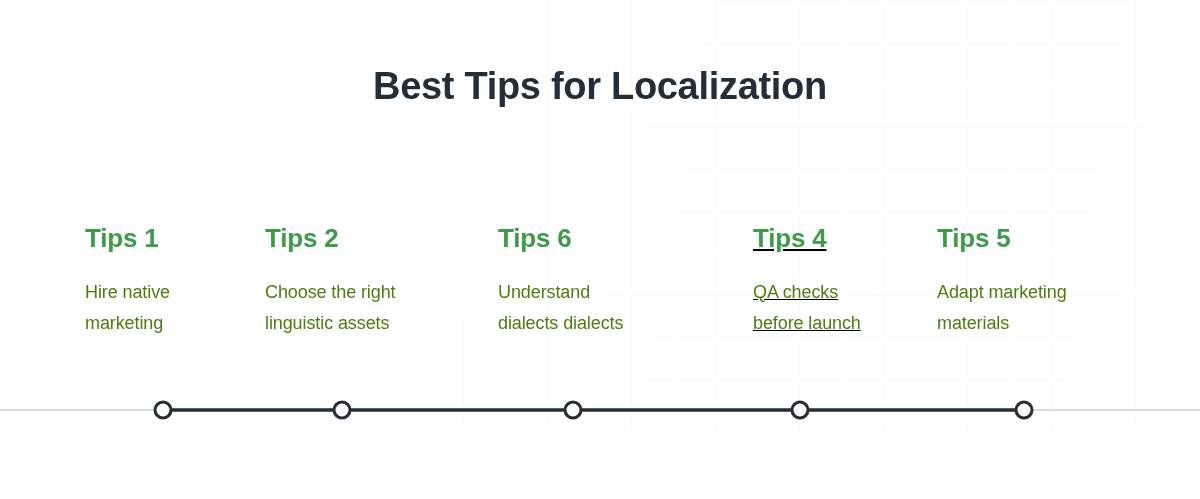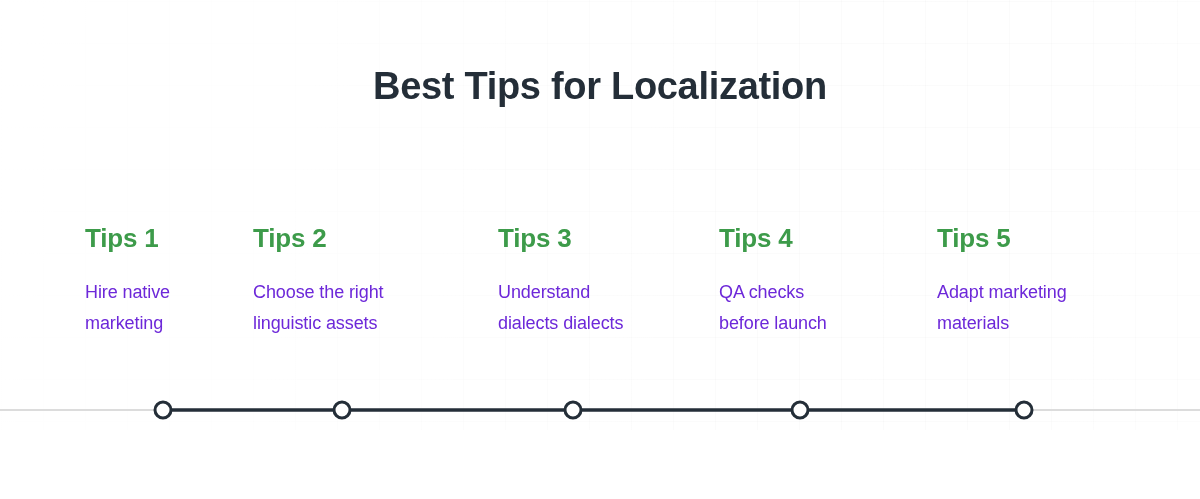--- a/index.html
+++ b/index.html
@@ -67,38 +67,38 @@
     left: 0;
     top: 208px;
     width: 1200px;
     height: 140px;
   }
   .tip-col {
     position: absolute;
     top: 0;
   }
   .tip-col.c0 { left: 85px;  width: 185px; }
-  .tip-col.c1 { left: 253px; width: 215px; }
+  .tip-col.c1 { left: 265px; width: 215px; }
   .tip-col.c2 { left: 498px; width: 215px; }
-  .tip-col.c3 { left: 719px; width: 205px; }
+  .tip-col.c3 { left: 753px; width: 205px; text-decoration: underline; }
   .tip-col.c4 { left: 937px; width: 210px; }
 
   .tip-heading {
     font-size: 26px;
     font-weight: 700;
     color: #3D9B4A;
     letter-spacing: -0.2px;
     line-height: 1.1;
     margin: 16px 0 24px 0;
     white-space: nowrap;
   }
   .tip-body {
     font-size: 18px;
     font-weight: 400;
-    color: #6d28d9;
+    color: #4d7c0f;
     line-height: 1.72;
     margin: 0;
     letter-spacing: -0.1px;
   }
 
   
   .timeline {
     position: absolute;
     left: 0;
     top: 0;
@@ -129,21 +129,21 @@
 
     <div class="tip-col c1">
       <div class="tip-heading">Tips 2</div>
       <div class="tip-body">
         <span>Choose the right</span><br>
         <span>linguistic assets</span>
       </div>
     </div>
 
     <div class="tip-col c2">
-      <div class="tip-heading">Tips 3</div>
+      <div class="tip-heading">Tips 6</div>
       <div class="tip-body">
         <span>Understand</span><br>
         <span>dialects dialects</span>
       </div>
     </div>
 
     <div class="tip-col c3">
       <div class="tip-heading">Tips 4</div>
       <div class="tip-body">
         <span>QA checks</span><br>

